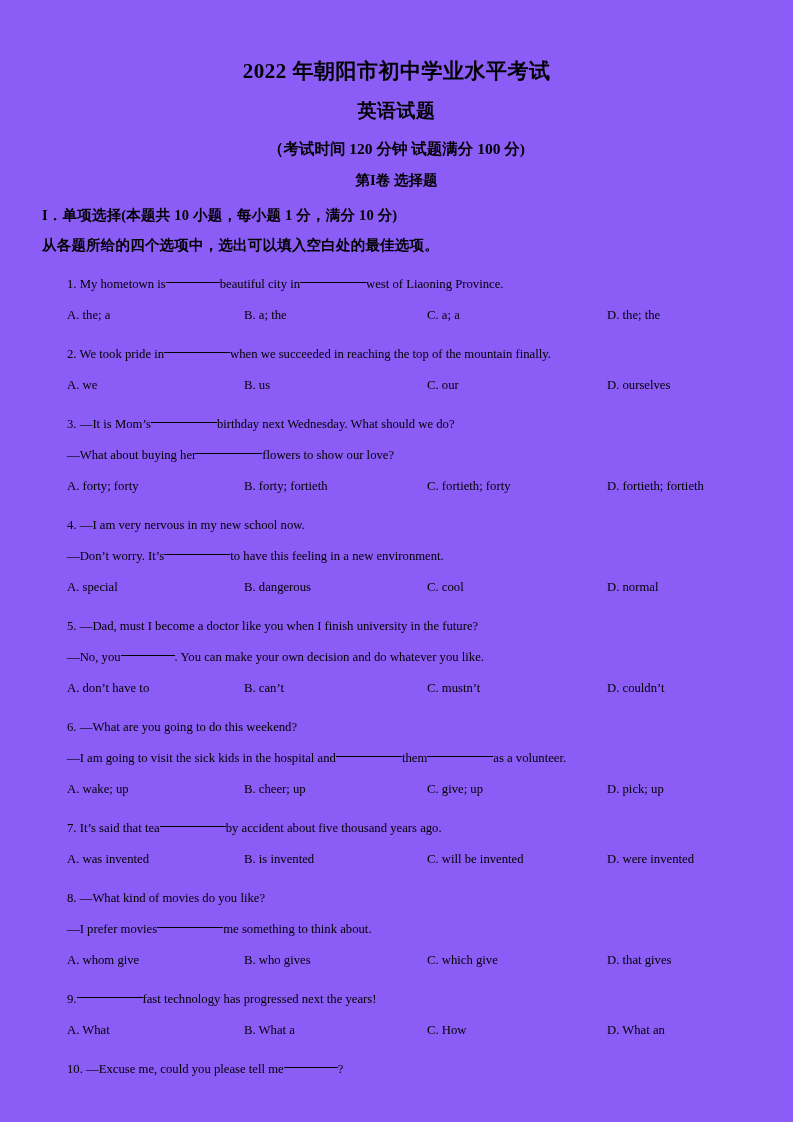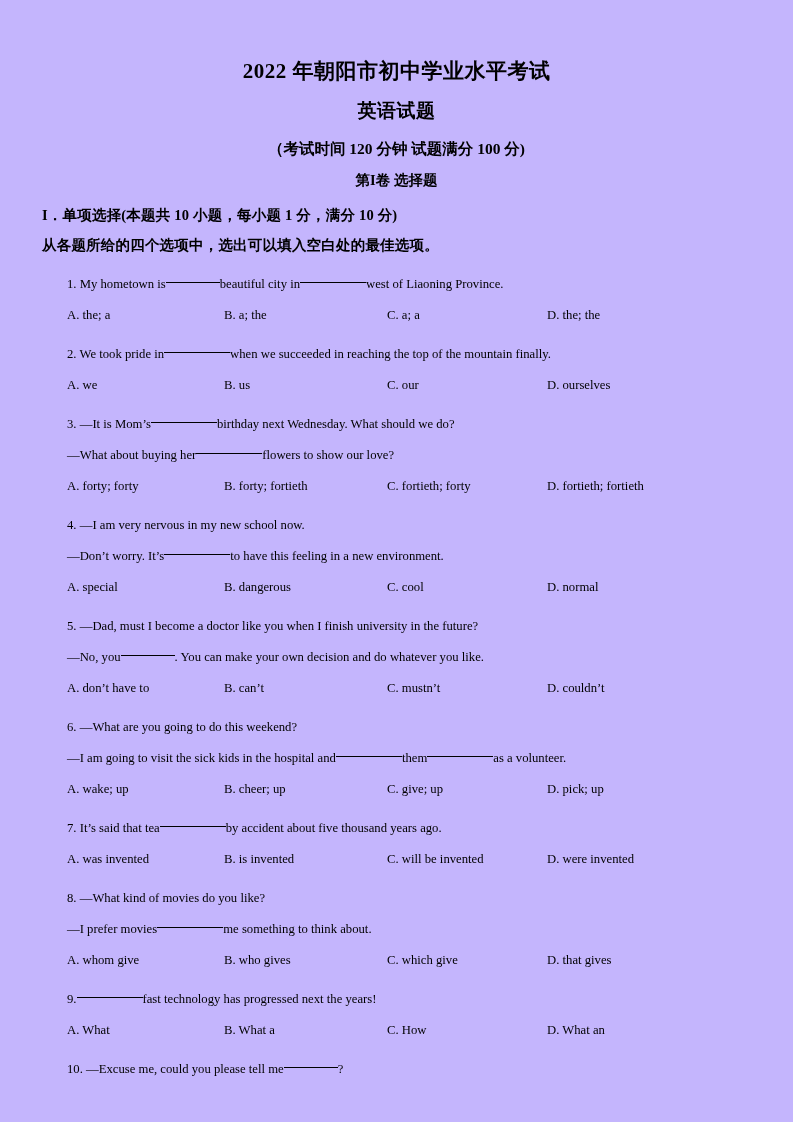--- a/index.html
+++ b/index.html
@@ -11,21 +11,21 @@
     width: 793px;
     height: 1122px;
     font-family: "Liberation Serif", "DejaVu Serif", serif;
     color: #000000;
     overflow: hidden;
   }
   .page {
     position: relative;
     width: 793px;
     height: 1122px;
-    background: #c4b5fd;
+    background: #8b5cf6;
     box-sizing: border-box;
     padding: 0;
   }
 
   
   .title-block {
     padding-top: 58px;
     text-align: center;
   }
   .doc-title {
@@ -98,20 +98,21 @@
   .blank.sm { width: 54px; }
   .blank.md { width: 66px; }
 
   .options {
     display: flex;
     font-size: 12.7px;
     line-height: 1.0;
     height: 31px;
     align-items: center;
     white-space: nowrap;
+    gap: 20px;
   }
   .opt {
     display: block;
   }
   .opt.a { width: 157px; }
   .opt.b { width: 163px; }
   .opt.c { width: 160px; }
   .opt.d { width: auto; }
 </style>
 </head>

